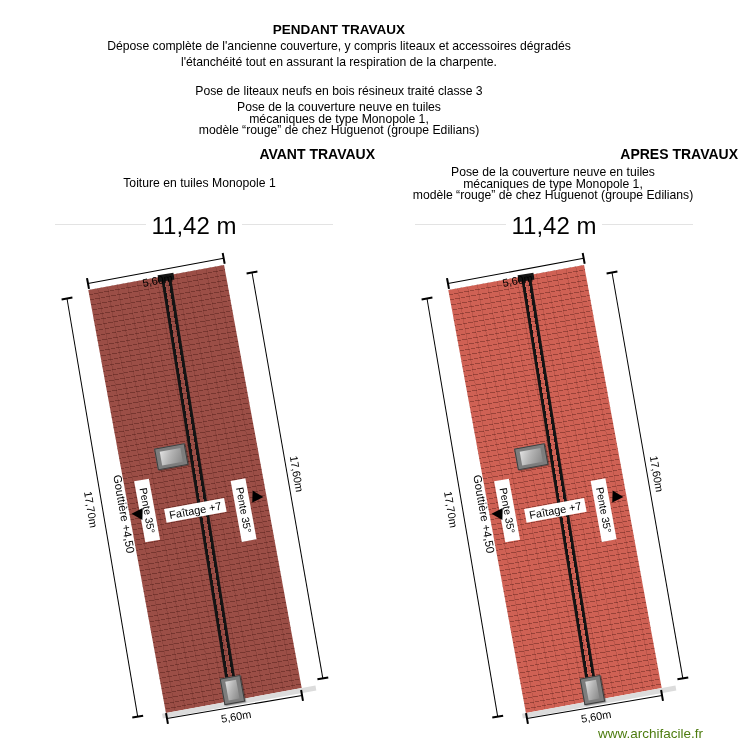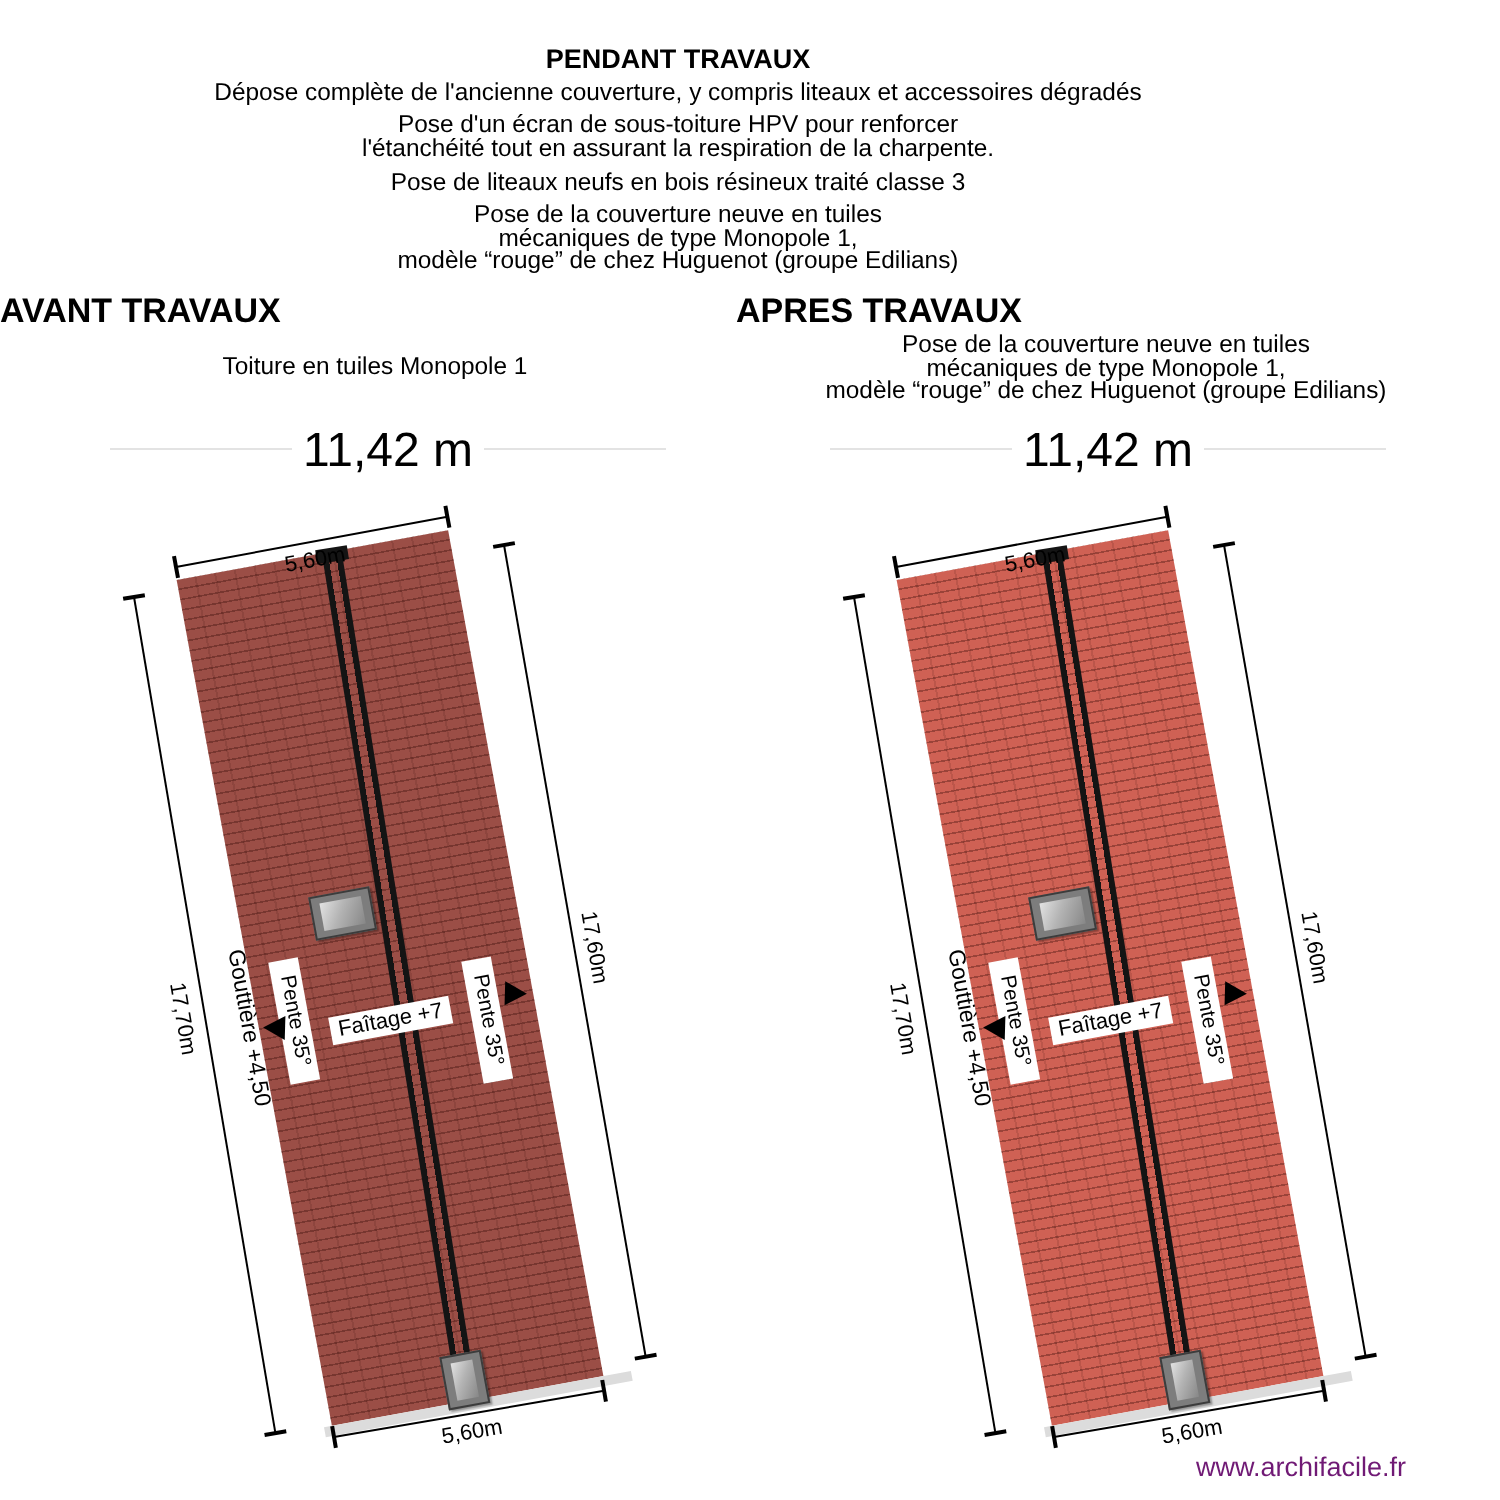--- a/index.html
+++ b/index.html
@@ -1,21 +1,21 @@
 <!DOCTYPE html>
 <html style="--old-tiles: #9b4e46; --new-tiles: #cf6154;"><head>
 <meta charset="utf-8">
 <style>
   html,body{margin:0;padding:0;background:#fff;}
   .page{position:relative;width:750px;height:750px;background:#fff;overflow:hidden;
         font-family:"Liberation Sans",sans-serif;color:#000;}
   .h-center{position:absolute;left:0;width:678px;text-align:center;}
   .h-title{font-size:13.5px;font-weight:bold;}
   .h-p{font-size:12.2px;line-height:11.6px;}
-  .col-title{position:absolute;text-align:left;font-size:17px;font-weight:bold;}
+  .col-title{position:absolute;text-align:right;font-size:14px;font-weight:bold;}
   .col-sub{position:absolute;text-align:center;font-size:12.2px;line-height:11.6px;}
 
   
   .overall{position:absolute;top:212px;height:24px;text-align:center;}
   .overall-line{position:absolute;left:0;right:0;top:12px;border-top:1.5px solid #e3e3e3;}
   .overall-label{position:relative;display:inline-block;background:#fff;padding:0 6px;
                  font-size:24px;z-index:1;}
 
   
   .diagram{position:absolute;left:0;top:0;width:750px;height:750px;}
@@ -68,43 +68,42 @@
   .lbl-below{top:2.5px;}
   .lbl-below-far{top:5px;}
   .lbl-above{top:-16px;}
 
   .dim-top{left:88px;top:283px;width:138px;transform:rotate(-10.5deg);}
   .dim-left{left:67px;top:298px;width:424px;transform:rotate(80.4deg);}
   .dim-right{left:252px;top:272px;width:412px;transform:rotate(80.1deg);}
   .dim-bottom{left:167px;top:718px;width:137px;transform:rotate(-9.7deg);}
 
   .watermark{position:absolute;left:553px;top:726px;width:150px;text-align:right;
-             font-size:13.5px;color:#701a75;}
+             font-size:13.5px;color:#4d7c0f;}
 </style>
 </head>
 <body>
 
 <div class="page">
 
   <div class="h-center h-title" style="top:22px;"></div>
   <div class="h-center h-title" style="top:22px;">PENDANT TRAVAUX</div>
   <div class="h-center h-p" style="top:41px;">Dépose complète de l'ancienne couverture, y compris liteaux et accessoires dégradés</div>
   <div class="h-center h-p" style="top:57px;">
-    <div>Pose d'un écran de sous-toiture HPV pour renforcer</div>
     <div>l'étanchéité tout en assurant la respiration de la charpente.</div>
   </div>
   <div class="h-center h-p" style="top:86px;">Pose de liteaux neufs en bois résineux traité classe 3</div>
   <div class="h-center h-p" style="top:102px;">
     <div>Pose de la couverture neuve en tuiles</div>
     <div>mécaniques de type Monopole 1,</div>
     <div>modèle “rouge” de chez Huguenot (groupe Edilians)</div>
   </div>
 
   <div class="col-title" style="top:146px;left:0;width:375px;">AVANT TRAVAUX</div>
-  <div class="col-sub" style="top:178px;left:0;width:375px;">Toiture en tuiles Monopole 1</div>
+  <div class="col-sub" style="top:178px;left:12px;width:375px;">Toiture en tuiles Monopole 1</div>
 
   <div class="col-title" style="top:146px;left:368px;width:370px;">APRES TRAVAUX</div>
   <div class="col-sub" style="top:167px;left:368px;width:370px;">
     <div>Pose de la couverture neuve en tuiles</div>
     <div>mécaniques de type Monopole 1,</div>
     <div>modèle “rouge” de chez Huguenot (groupe Edilians)</div>
   </div>
 
   <div class="overall" style="left:55px;width:278px;">
     <span class="overall-line"></span>

